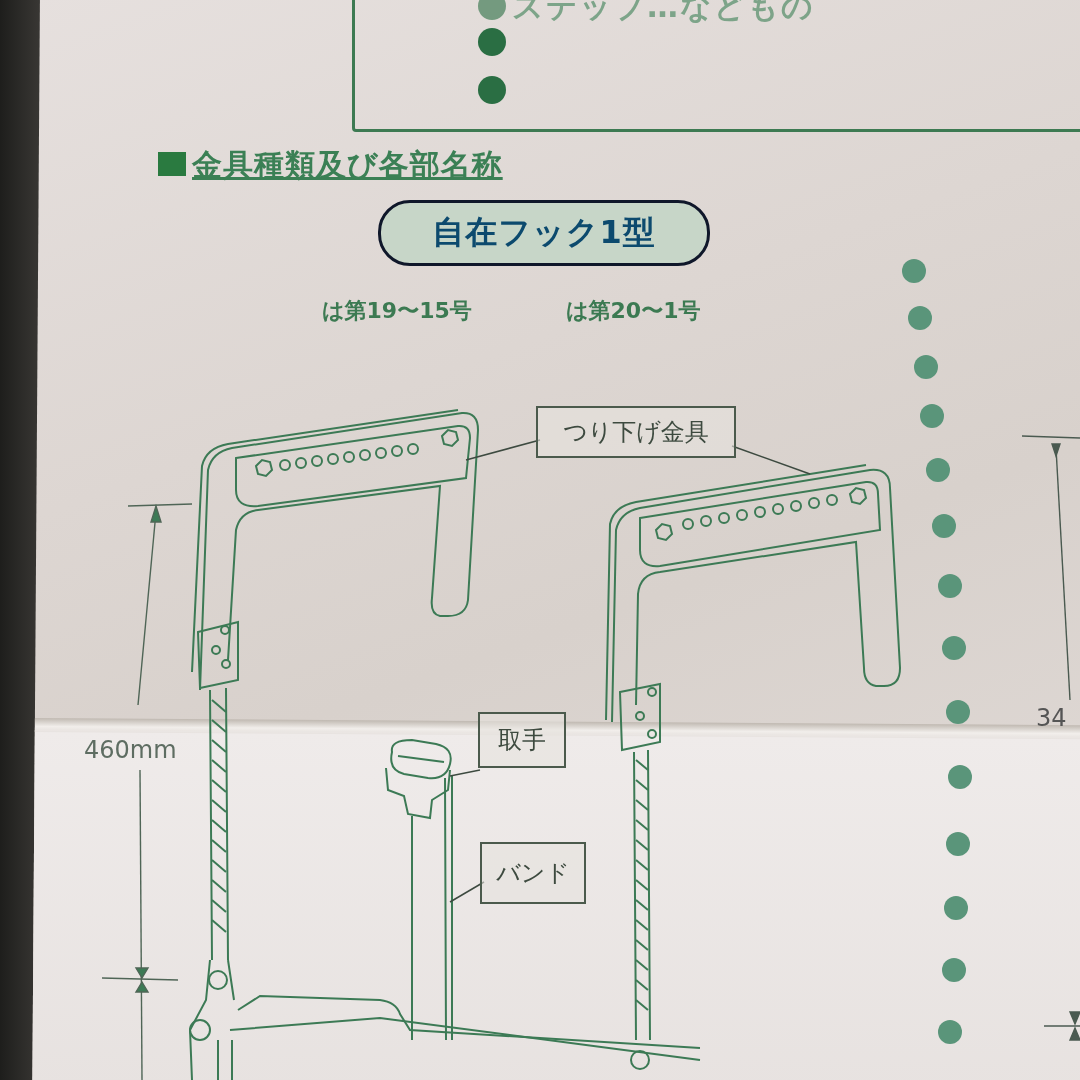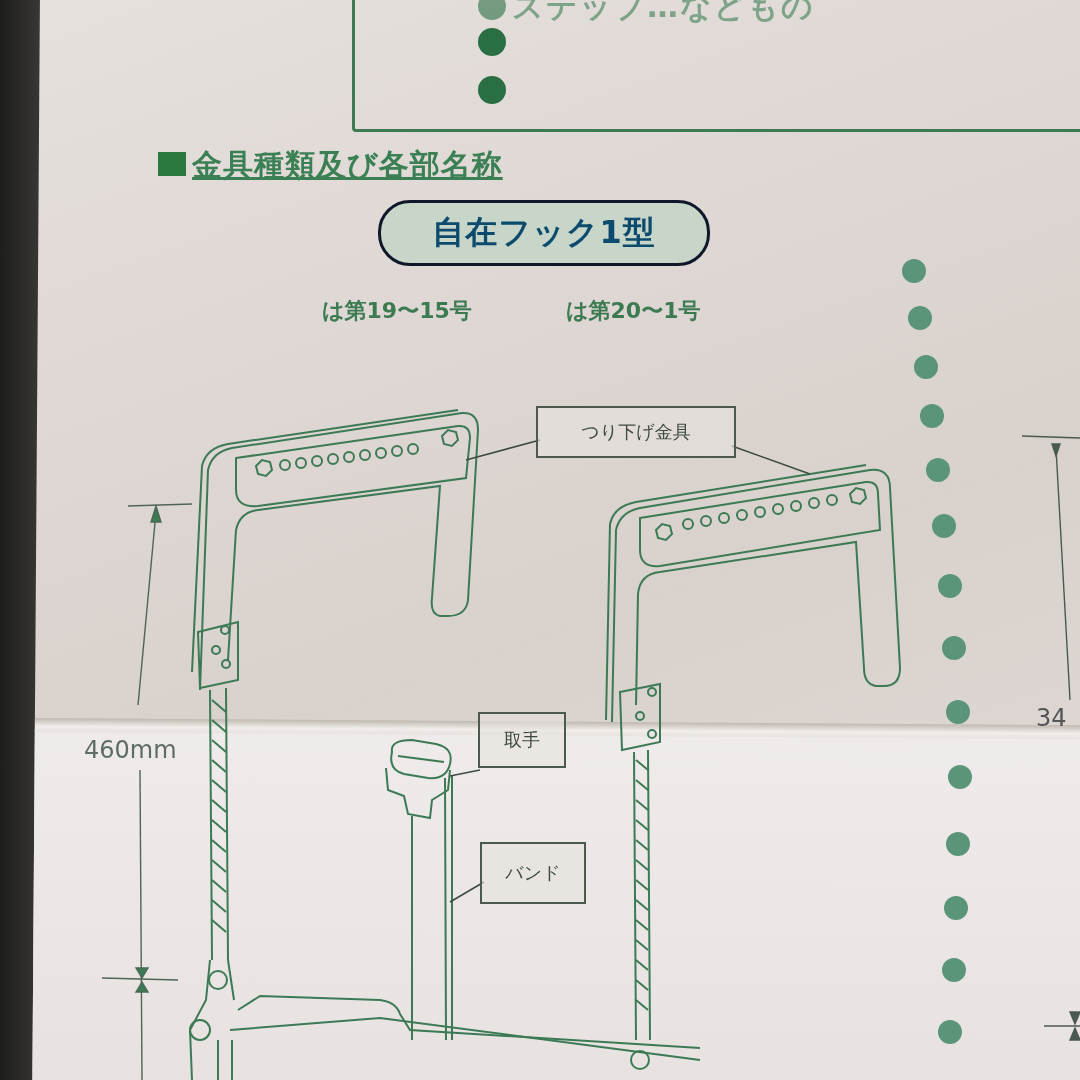--- a/index.html
+++ b/index.html
@@ -21,21 +21,21 @@
   .bullet .dot{display:inline-block;width:28px;height:28px;border-radius:50%;
     background:#2a6e43;vertical-align:-3px;margin-right:6px;}
   .section-head{position:absolute;left:158px;top:145px;font-size:30px;font-weight:bold;
     color:#3b8055;white-space:nowrap;letter-spacing:1px;text-decoration:underline;}
   .section-head .sq{display:inline-block;width:28px;height:24px;background:#2a7a40;margin-right:6px;vertical-align:-1px;}
   .pill{position:absolute;left:378px;top:200px;width:326px;height:60px;border:3px solid #0f172a;
     border-radius:32px;background:#c7d6c8;display:flex;align-items:center;justify-content:center;
     font-size:32px;font-weight:bold;color:#0c4a6e;letter-spacing:1px;}
   .sub{position:absolute;top:268px;font-size:22px;font-weight:bold;color:#3c7a52;white-space:nowrap;margin-top:28px;}
   .label-box{position:absolute;border:2px solid #4b5a4c;background:rgba(230,226,222,.6);
-    font-size:18px;color:#3d4a3f;display:flex;align-items:center;justify-content:center;}
+    font-size:24px;color:#3d4a3f;display:flex;align-items:center;justify-content:center;}
   .dim-text{position:absolute;font-size:24px;color:#5e6d62;}
   .dotcol{position:absolute;width:24px;height:24px;border-radius:50%;background:#5a957a;}
   svg{position:absolute;left:0;top:0;}
 </style>
 </head>
 <body>
 
 <div class="bg-dark"></div>
 
 <div class="paper">

